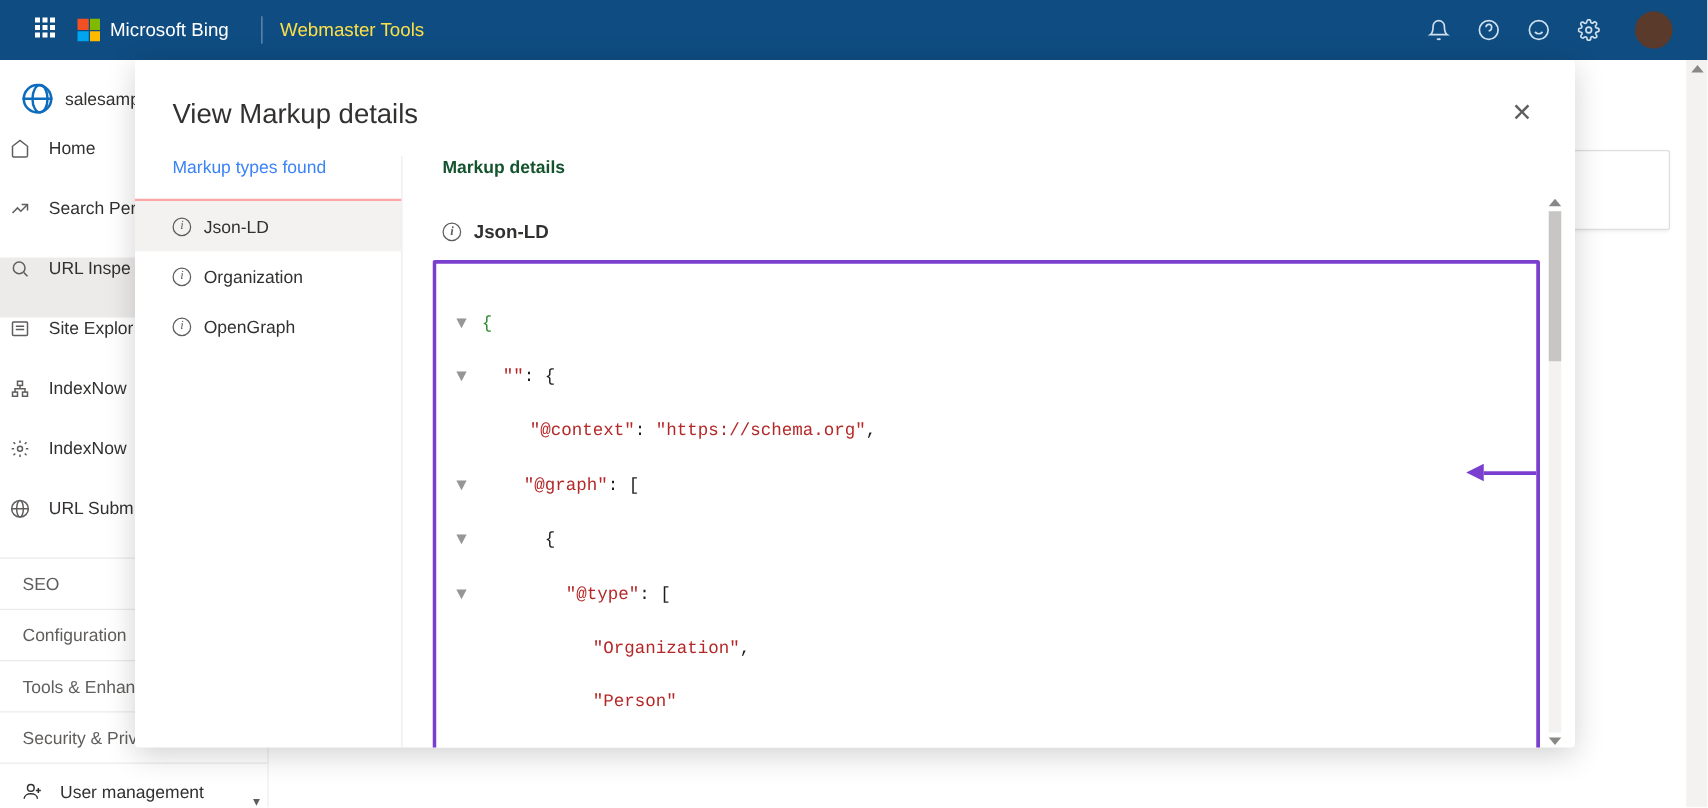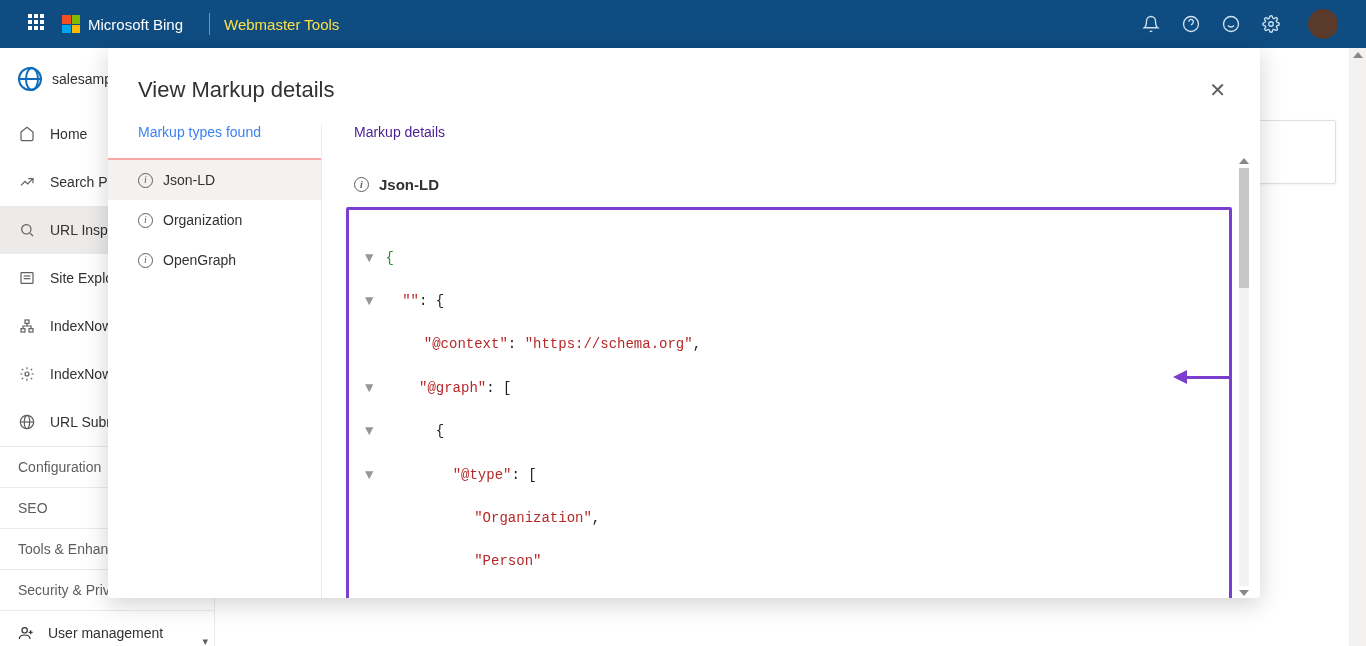--- a/index.html
+++ b/index.html
@@ -18,21 +18,21 @@
     .header-right { margin-left: auto; display: flex; align-items: center; gap: 22px; }
     .hdr-icon { width: 18px; height: 18px; color: #cfe0ee; cursor: pointer; display: flex; align-items: center; justify-content: center; }
     .avatar { width: 30px; height: 30px; border-radius: 50%; background: #5a3a2a; margin-left: 6px; }
     
     
     .sidebar { position: absolute; left: 0; top: 48px; bottom: 0; width: 215px; background: #fff; border-right: 1px solid #edebe9; overflow: hidden; }
     .site-row { display: flex; align-items: center; height: 62px; padding: 0 18px; gap: 10px; }
     .globe { width: 24px; height: 24px; border: 2px solid #0f6cbd; border-radius: 50%; position: relative; }
     .globe::before { content:''; position:absolute; left:50%; top:-2px; bottom:-2px; width:10px; margin-left:-5px; border:2px solid #0f6cbd; border-radius:50%; }
     .globe::after { content:''; position:absolute; left:-2px; right:-2px; top:50%; height:2px; background:#0f6cbd; margin-top:-1px; }
-    .nav-item { display: flex; align-items: center; height: 48px; padding: 0 18px; gap: 14px; color: #323130; font-size: 14px; cursor: pointer; }
+    .nav-item { display: flex; height: 48px; padding: 0 7px; gap: 14px; color: #323130; font-size: 14px; cursor: pointer; }
     .nav-item.active { background: #edebe9; }
     .nav-item .ico { width: 18px; height: 18px; display:flex; align-items:center; justify-content:center; color:#605e5c; }
     .nav-section { padding: 12px 18px; color: #605e5c; font-size: 14px; border-top: 1px solid #edebe9; cursor: pointer; }
     .nav-section:first-of-type { border-top: none; }
     .chevron { position: absolute; right: 6px; bottom: 6px; font-size: 11px; color: #605e5c; }
     .nav-user { display:flex; align-items:center; height: 44px; padding: 0 18px; gap: 14px; border-top: 1px solid #edebe9; position: relative; }
     
     
     .page-scroll { position: absolute; right: 0; top: 48px; bottom: 0; width: 17px; background: #f3f2f1; }
     .page-scroll .thumb-up { position:absolute; top:0; right:3px; width:0; height:0; border-left:5px solid transparent; border-right:5px solid transparent; border-bottom:6px solid #8a8886; margin-top:4px;}
@@ -48,21 +48,21 @@
     .close-x { font-size: 20px; color: #605e5c; cursor: pointer; padding: 4px; }
     .modal-body { flex: 1; display: flex; min-height: 0; }
     
     .markup-sidebar { width: 214px; border-right: 1px solid #edebe9; display: flex; flex-direction: column; }
     .ms-heading { padding: 0 30px 18px 30px; font-size: 14px; color: #3b82f6; border-bottom: 2px solid #fca5a5; }
     .ms-item { display:flex; align-items:center; gap: 10px; padding: 12px 30px; font-size: 14px; color: #323130; cursor: pointer; }
     .ms-item.active { background: #f3f2f1; }
     .info-circle { width: 15px; height: 15px; border: 1px solid #605e5c; border-radius: 50%; display:inline-flex; align-items:center; justify-content:center; font-size:10px; font-family: Georgia, serif; font-style: italic; color:#605e5c; line-height:1; }
     
     .details-pane { flex: 1; display: flex; flex-direction: column; padding: 0 0 0 24px; min-width: 0; }
-    .dp-heading { padding: 0 0 16px 8px; font-size: 14px; font-weight: 400; color: #4c1d95; }
+    .dp-heading { padding: 0 0 16px 8px; font-size: 14px; font-weight: 700; color: #14532d; }
     .dp-scroll { flex: 1; overflow: hidden; position: relative; padding-right: 28px; }
     .dp-subheading { display:flex; align-items:center; gap: 10px; padding: 20px 0 14px 8px; font-size: 15px; font-weight: 600; color:#323130; }
     
     .code-box { border: 3px solid #7b3fd0; border-radius: 2px; padding: 16px 16px; font-family: Consolas, 'Courier New', monospace; font-size: 14px; line-height: 1.55; background: #fff; position: relative; white-space: pre; overflow: hidden; }
     .code-line { display: block; white-space: pre; }
     .caret { color: #969696; display:inline-block; width: 12px; }
     .cg-green { color: #2e8b2e; }
     .cg-red { color: #b52828; }
     .cg-blk { color: #1e1e1e; }
     .cg-key { color: #b52828; }
@@ -202,22 +202,22 @@
       <span class="ico">
         <svg width="16" height="16" viewBox="0 0 24 24" fill="none" stroke="currentColor" stroke-width="1.8">
           <circle cx="12" cy="12" r="10"></circle>
           <ellipse cx="12" cy="12" rx="4" ry="10"></ellipse>
           <line x1="2" y1="12" x2="22" y2="12"></line>
         </svg>
       </span>
       <span>URL Subm</span>
     </div>
 
+  <div class="nav-section"><span>SEO</span></div>
   <div class="nav-section"><span>Configuration</span></div>
-  <div class="nav-section"><span>SEO</span></div>
   <div class="nav-section"><span>Tools &amp; Enhanc</span></div>
   <div class="nav-section"><span>Security &amp; Priva</span></div>
 
   <div class="nav-user">
     <span class="ico">
         <svg width="16" height="16" viewBox="0 0 24 24" fill="none" stroke="currentColor" stroke-width="1.8">
           <circle cx="10" cy="8" r="4"></circle>
           <path d="M2 21c0-4 4-6 8-6s8 2 8 6"></path>
           <line x1="19" y1="8" x2="19" y2="14"></line>
           <line x1="16" y1="11" x2="22" y2="11"></line>

